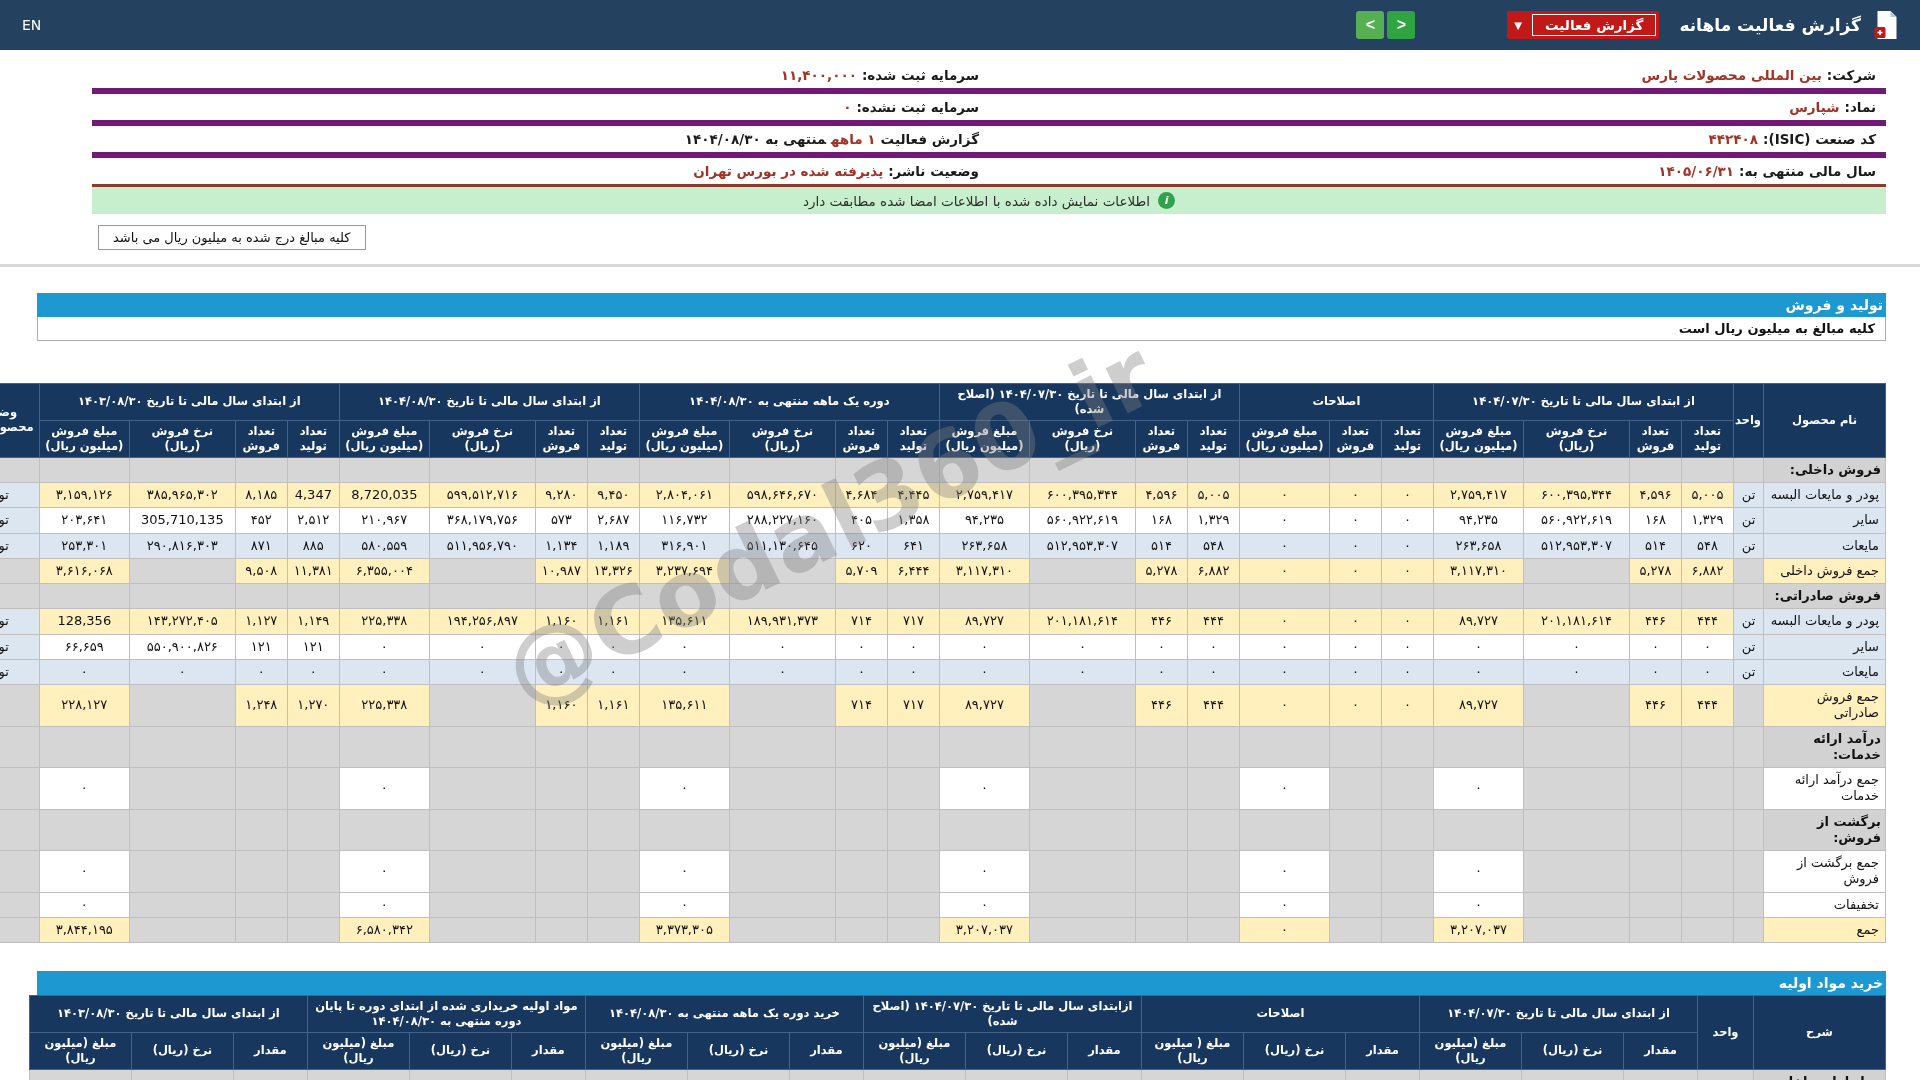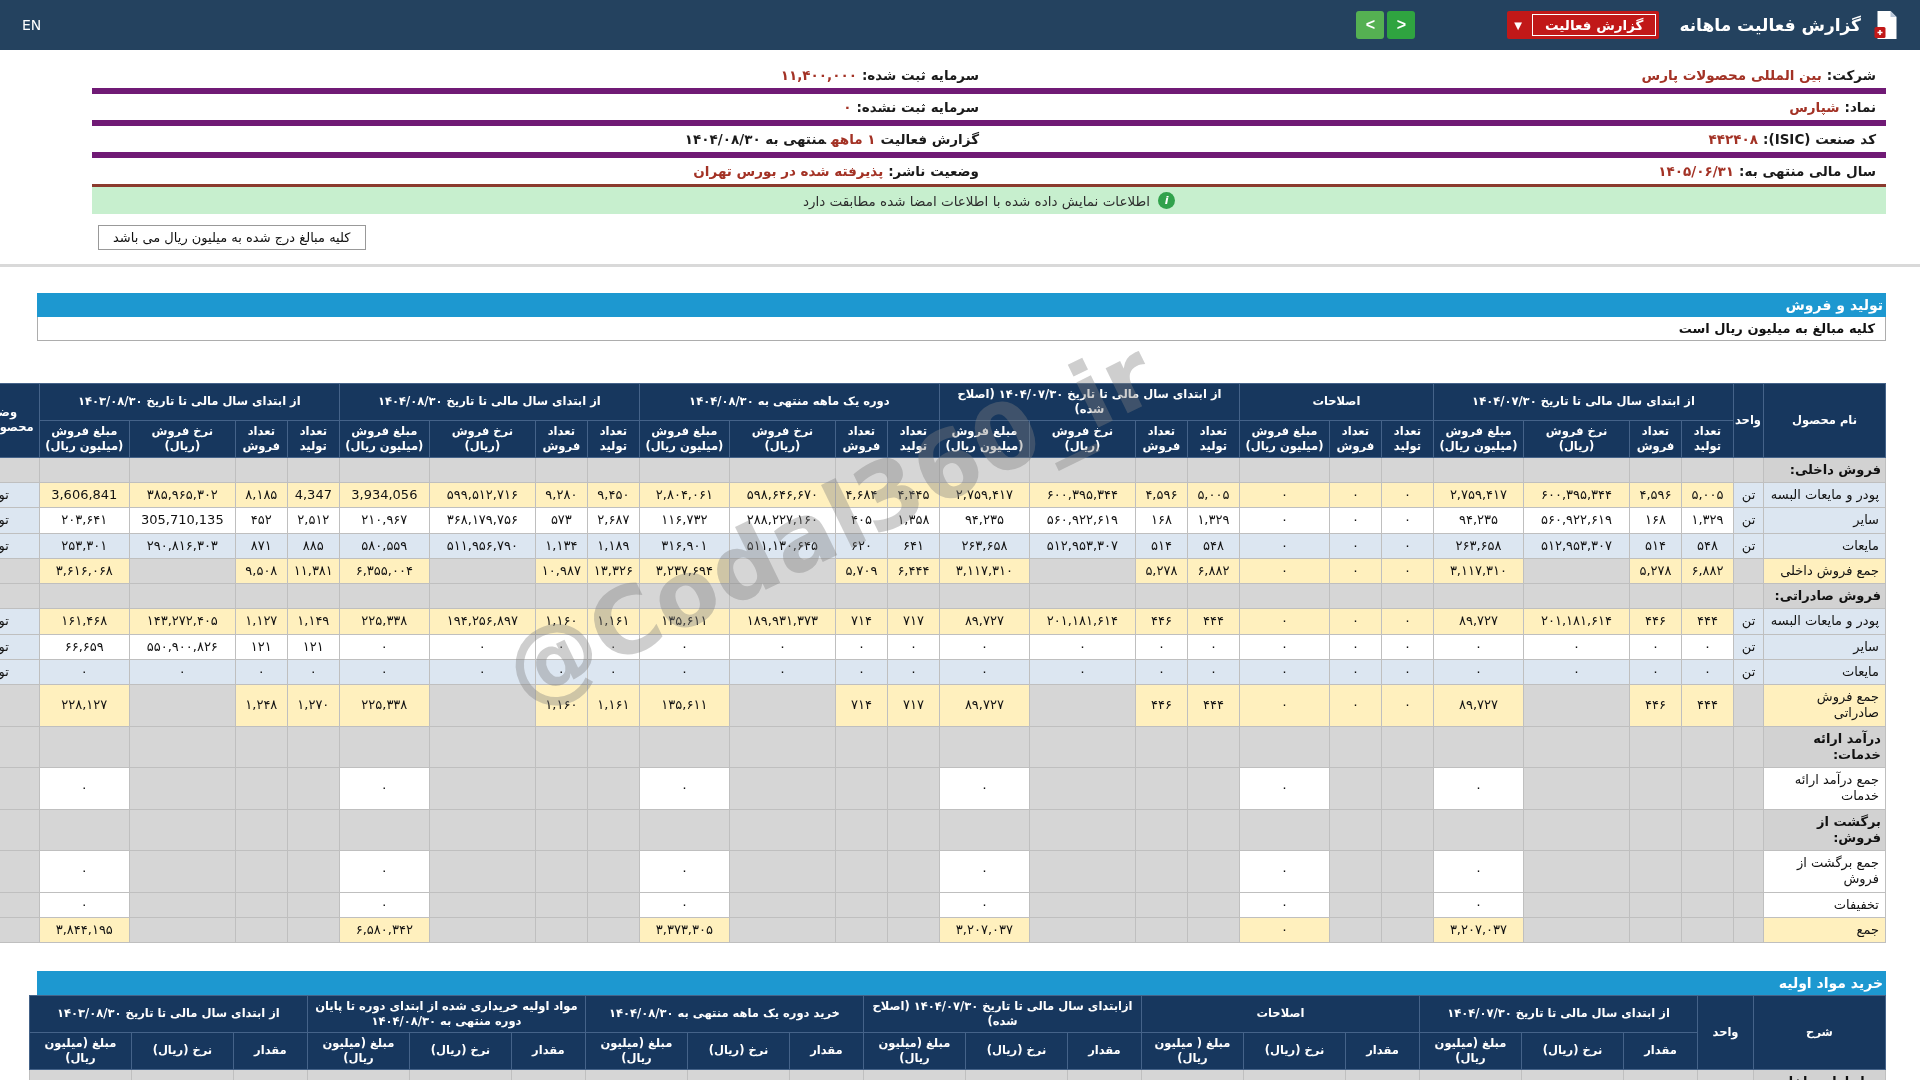--- a/index.html
+++ b/index.html
@@ -218,25 +218,25 @@
           <td class="num v-y">۴,۵۹۶</td>
           <td class="num v-y">۶۰۰,۳۹۵,۳۴۴</td>
           <td class="num v-y">۲,۷۵۹,۴۱۷</td>
           <td class="num v-y">۴,۴۴۵</td>
           <td class="num v-y">۴,۶۸۴</td>
           <td class="num v-y">۵۹۸,۶۴۶,۶۷۰</td>
           <td class="num v-y">۲,۸۰۴,۰۶۱</td>
           <td class="num v-y">۹,۴۵۰</td>
           <td class="num v-y">۹,۲۸۰</td>
           <td class="num v-y">۵۹۹,۵۱۲,۷۱۶</td>
-          <td class="num v-y">3,934,056</td>
+          <td class="num v-y">8,720,035</td>
           <td class="num v-y">4,347</td>
           <td class="num v-y">۸,۱۸۵</td>
           <td class="num v-y">۳۸۵,۹۶۵,۳۰۲</td>
-          <td class="num v-y">3,606,841</td>
+          <td class="num v-y">۳,۱۵۹,۱۲۶</td>
           <td class="cell-b center">تولید</td>
         </tr>
         <tr>
           <td class="namecell cell-b">سایر</td>
           <td class="cell-b center">تن</td>
           <td class="num v-w">۱,۳۲۹</td>
           <td class="num v-w">۱۶۸</td>
           <td class="num v-w">۵۶۰,۹۲۲,۶۱۹</td>
           <td class="num v-w">۹۴,۲۳۵</td>
           <td class="num v-w">۰</td>
@@ -362,21 +362,21 @@
           <td class="num v-y">۷۱۴</td>
           <td class="num v-y">۱۸۹,۹۳۱,۳۷۳</td>
           <td class="num v-y">۱۳۵,۶۱۱</td>
           <td class="num v-y">۱,۱۶۱</td>
           <td class="num v-y">۱,۱۶۰</td>
           <td class="num v-y">۱۹۴,۲۵۶,۸۹۷</td>
           <td class="num v-y">۲۲۵,۳۳۸</td>
           <td class="num v-y">۱,۱۴۹</td>
           <td class="num v-y">۱,۱۲۷</td>
           <td class="num v-y">۱۴۳,۲۷۲,۴۰۵</td>
-          <td class="num v-y">۱۶۱,۴۶۸</td>
+          <td class="num v-y">128,356</td>
           <td class="cell-b center">تولید</td>
         </tr>
         <tr>
           <td class="namecell cell-b">سایر</td>
           <td class="cell-b center">تن</td>
           <td class="num v-w">۰</td>
           <td class="num v-w">۰</td>
           <td class="num v-w">۰</td>
           <td class="num v-w">۰</td>
           <td class="num v-w">۰</td>

